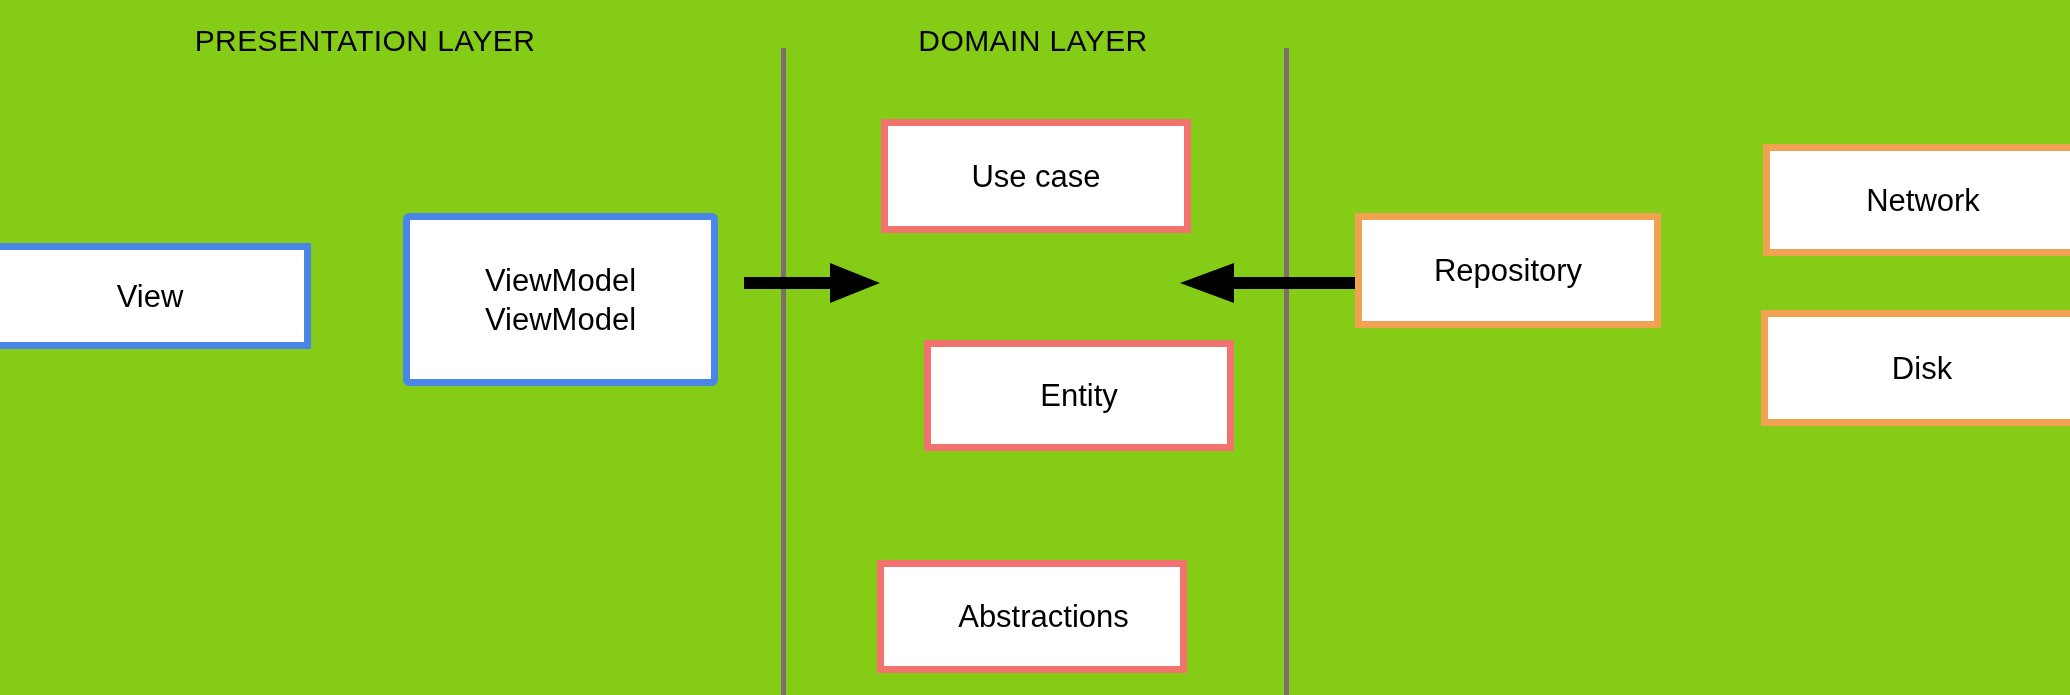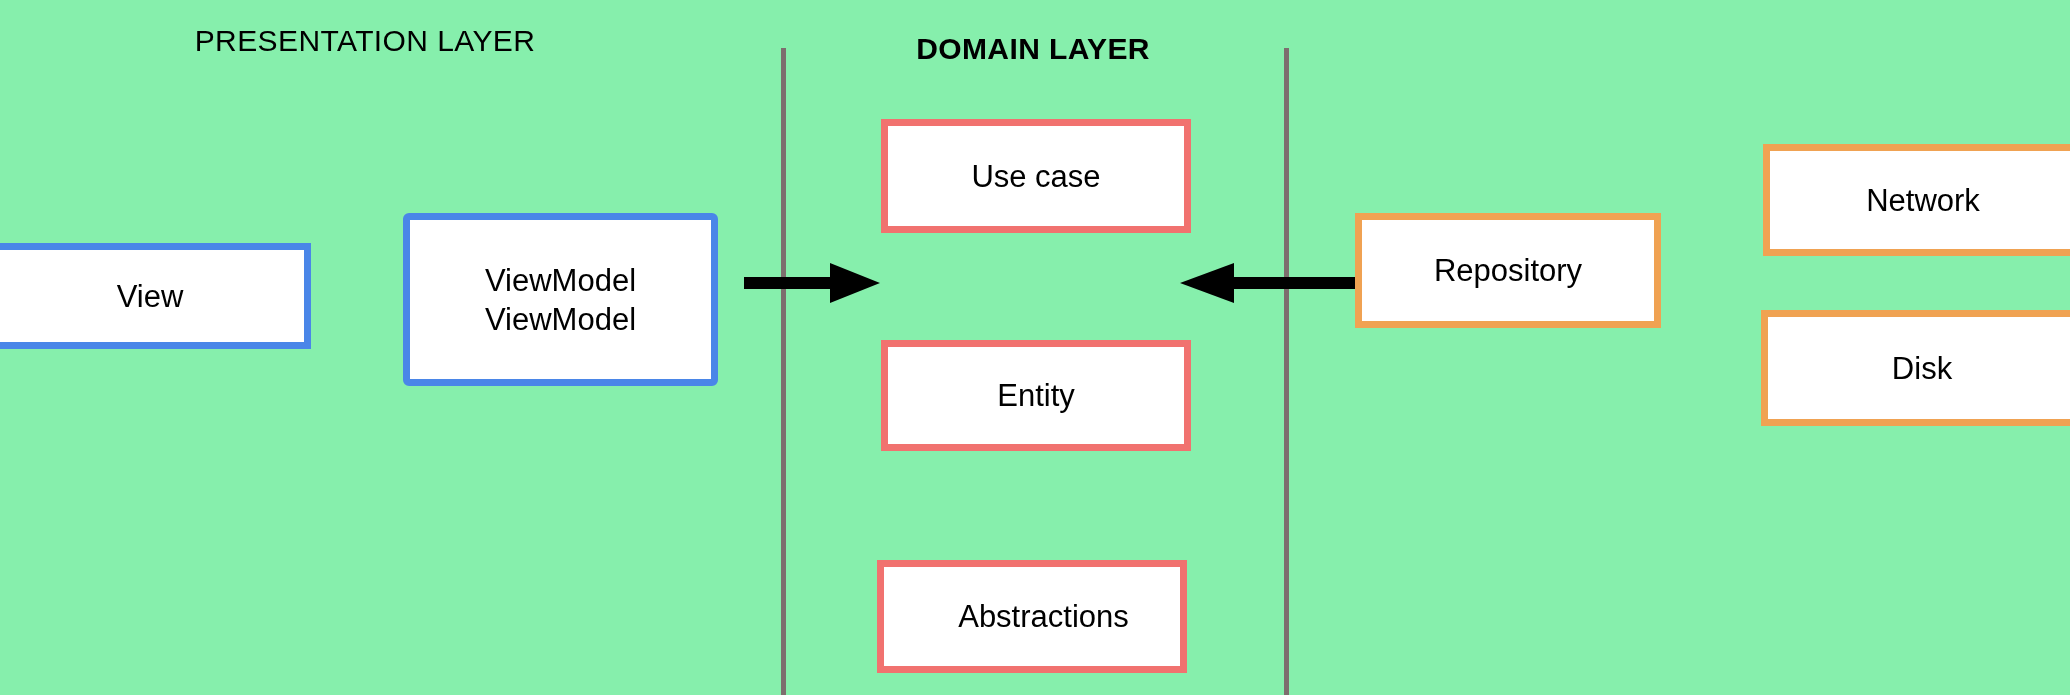--- a/index.html
+++ b/index.html
@@ -7,36 +7,36 @@
     padding: 0;
     background: #ffffff;
   }
   body {
     font-family: "Liberation Sans", sans-serif;
   }
   #canvas {
     position: relative;
     width: 2070px;
     height: 695px;
-    background: #86efac;
+    background: #84cc16;
     overflow: hidden;
   }
 
   
   .layer-title {
     position: absolute;
     font-size: 30px;
     line-height: 30px;
     color: #000000;
     letter-spacing: 0.4px;
     white-space: nowrap;
     text-align: center;
   }
   #title-presentation { left: 0px;    top: 26px; width: 730px; }
-  #title-domain       { left: 786px;  top: 34px; width: 494px; font-weight: bold; }
+  #title-domain       { left: 786px;  top: 26px; width: 494px; }
   #title-data         { left: 1294px; top: 26px; width: 776px; }
 
   
   .divider {
     position: absolute;
     width: 5px;
     background: #7d6e6e;
     top: 48px;
     height: 647px;
   }
@@ -61,21 +61,21 @@
   .node.blue   { border-color: #4a86e8; }
   .node.red    { border-color: #f1726f; }
   .node.orange { border-color: #f0a252; }
 
   
   #node-view       { left: -11px;  top: 243px; width: 322px; height: 106px; }
   #node-viewmodel  { left: 403px;  top: 213px; width: 315px; height: 173px; border-radius: 6px; }
 
   
   #node-usecase      { left: 881px; top: 119px; width: 310px; height: 114px; }
-  #node-entity       { left: 881px; top: 340px; width: 310px; height: 111px; }
+  #node-entity       { left: 924px; top: 340px; width: 310px; height: 111px; }
   #node-abstractions { left: 877px; top: 560px; width: 310px; height: 113px; padding-left: 23px; }
 
   
   #node-repository { left: 1355px; top: 213px; width: 306px; height: 115px; }
   #node-network    { left: 1763px; top: 144px; width: 320px; height: 112px; }
   #node-disk       { left: 1761px; top: 310px; width: 322px; height: 116px; }
 
   
   .arrow {
     position: absolute;

